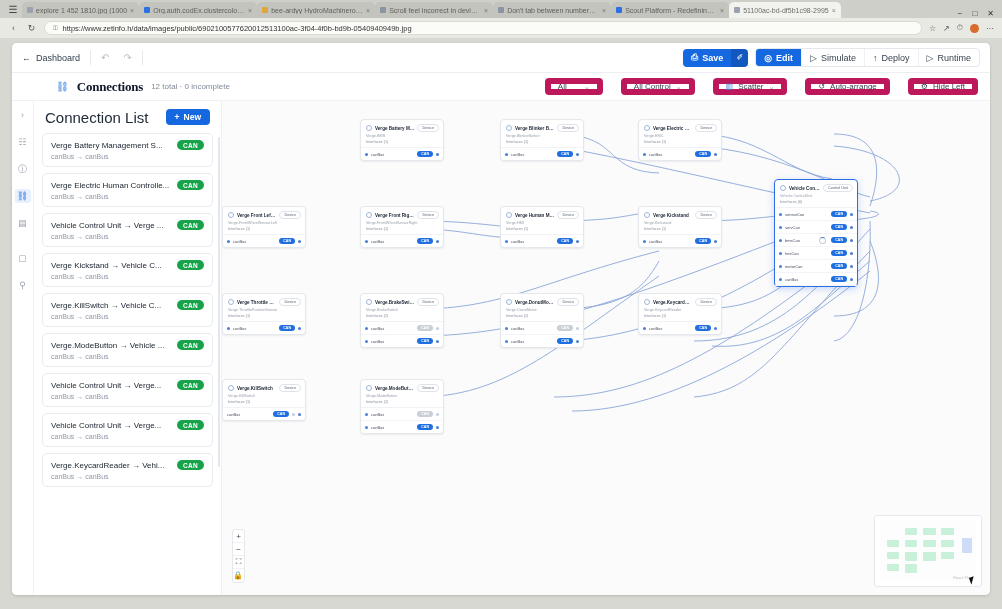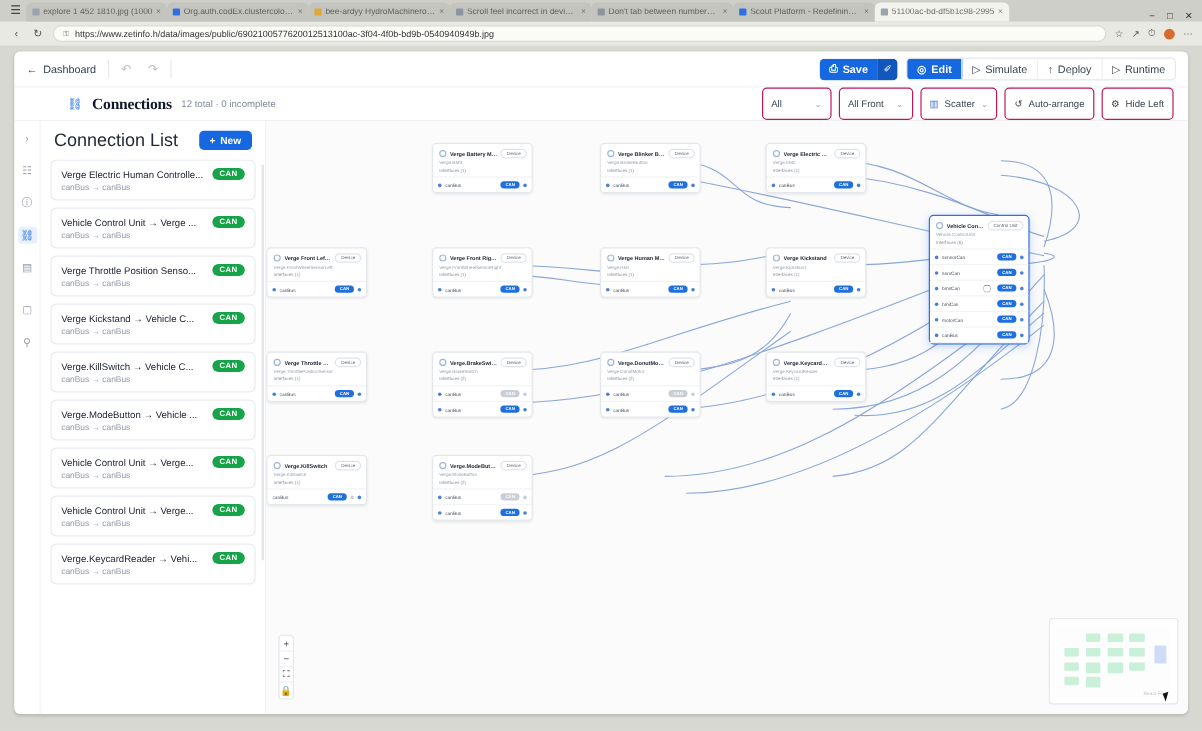--- a/index.html
+++ b/index.html
@@ -84,22 +84,22 @@
   
   .apphdr {
     height:28px; flex:0 0 28px; display:flex; align-items:center;
     padding:0 12px 0 44px; gap:8px; border-bottom:1px solid #f0f1f4; background:#fff;
   }
   .hdricon { color:#1568e0; font-size:10px; }
   .hdrtitle { font-size:13px; font-weight:bold; color:#10182a; letter-spacing:-.2px;font-family:Liberation Serif, serif; }
   .hdrmeta { font-size:8px; color:#828b98; }
   .hdrright { margin-left:auto; display:flex; align-items:center; gap:6px; }
   .pill {
-    height:27px; border:1px solid #be185d; border-radius:4px; background:#fff;
-    display:flex; align-items:center; gap:5px; padding:0 7px; font-size:8px; color:#3b4654;
+    height:17px; border:6px solid #be185d; border-radius:4px; background:#fff;
+    display:flex; align-items:center; gap:5px; padding:0 7px; font-size:8px; color:#3b4654;margin-left:12px;
   }
   .pill .cv { color:#98a0ac; font-size:7px; }
   .pill.w1 { min-width:58px; }
   .pill.w2 { min-width:62px; }
 
   
   .appbody { flex:1 1 auto; display:flex; min-height:0; }
 
   
   .rail {
@@ -313,21 +313,21 @@
     <div class="apphdr">
       <span class="hdricon">⛓</span>
       <span class="hdrtitle">Connections</span>
       <span class="hdrmeta">12 total · 0 incomplete</span>
       <div class="hdrright">
         <div class="pill w1">
           <span>All</span>
           <span class="cv" style="margin-left:auto">⌄</span>
         </div>
         <div class="pill w2">
-          <span>All Front</span>
+          <span>All Control</span>
           <span class="cv" style="margin-left:auto">⌄</span>
         </div>
         <div class="pill w2">
           <span style="color:#4a7fd4">▥</span>
           <span>Scatter</span>
           <span class="cv" style="margin-left:auto">⌄</span>
         </div>
         <div class="pill">
           <span>↺</span>
           <span>Auto-arrange</span>
@@ -356,35 +356,35 @@
           <span class="lt">Connection List</span>
           <div class="newbtn">
             <span>+</span>
             <span>New</span>
           </div>
         </div>
         <div class="listscroll">
           <div class="vscroll"></div>
           <div class="citem">
             <div class="row1">
+                <span class="cname">Verge Battery Management S...</span>
+            <span class="canbadge">CAN</span>
+              </div>
+            <div class="csub">canBus → canBus</div>
+          </div>
+          <div class="citem">
+            <div class="row1">
                 <span class="cname">Verge Electric Human Controlle...</span>
             <span class="canbadge">CAN</span>
               </div>
             <div class="csub">canBus → canBus</div>
           </div>
           <div class="citem">
             <div class="row1">
                 <span class="cname">Vehicle Control Unit → Verge ...</span>
-            <span class="canbadge">CAN</span>
-              </div>
-            <div class="csub">canBus → canBus</div>
-          </div>
-          <div class="citem">
-            <div class="row1">
-                <span class="cname">Verge Throttle Position Senso...</span>
             <span class="canbadge">CAN</span>
               </div>
             <div class="csub">canBus → canBus</div>
           </div>
           <div class="citem">
             <div class="row1">
                 <span class="cname">Verge Kickstand → Vehicle C...</span>
             <span class="canbadge">CAN</span>
               </div>
             <div class="csub">canBus → canBus</div>

